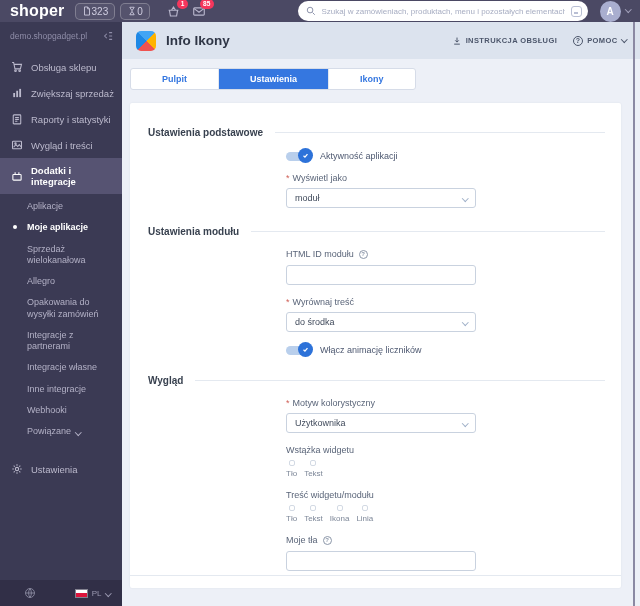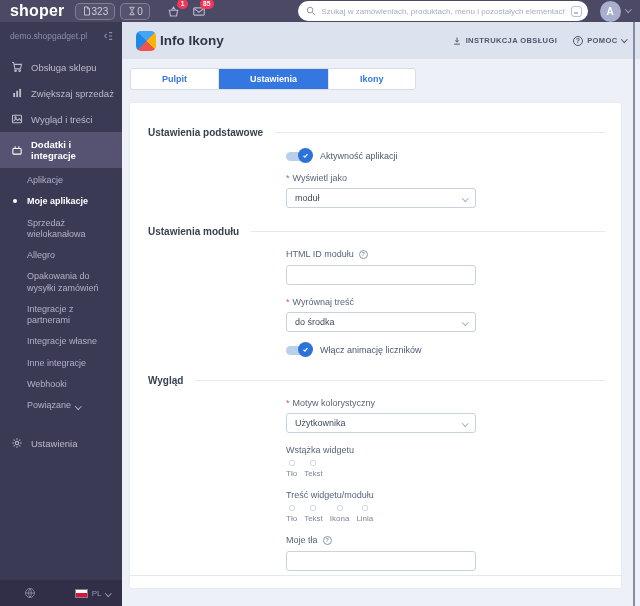--- a/index.html
+++ b/index.html
@@ -45,21 +45,21 @@
   .sidefoot { height:26px; background:#312f47; display:flex; align-items:center; justify-content:space-between; padding:0 12px 0 24px; flex-shrink:0; }
   .sidefoot svg { color:#8a8aa0; }
   .lang { display:flex; align-items:center; gap:4px; color:#9b99b1; font-size:8px; cursor:pointer; }
   .flag { width:13px; height:9px; border:1px solid rgba(255,255,255,.4); display:flex; flex-direction:column; }
   .flag .w { flex:1; background:#fff; } .flag .r { flex:1; background:#dc143c; }
 
   
   .content { flex:1; display:flex; flex-direction:column; position:relative; min-width:0; background:#edf0f7; }
   .appheader { height:37px; background:#dce3ee; display:flex; align-items:center; padding:0 14px; flex-shrink:0; }
   .appicon { width:20px; height:20px; border-radius:5px; background:conic-gradient(from -45deg,#42a5f5 0 25%,#ffb300 25% 50%,#ef5350 50% 75%,#1e88e5 75% 100%); flex-shrink:0; }
-  .apptitle { font-size:13.5px; font-weight:bold; color:#2f3646; margin-left:4px; }
+  .apptitle { font-size:13.5px; font-weight:bold; color:#2f3646; margin-left:10px; }
   .headactions { margin-left:auto; display:flex; align-items:center; gap:16px; }
   .headaction { display:flex; align-items:center; gap:4px; font-size:7.5px; font-weight:bold; letter-spacing:.4px; color:#4c566b; cursor:pointer; }
   .headaction svg { color:#4c566b; }
   .qcircle { width:10px; height:10px; border:1px solid #4c566b; border-radius:50%; font-size:7px; display:inline-flex; align-items:center; justify-content:center; font-weight:bold; }
   .headaction .chev { margin-top:-2px; }
 
   .tabrow { padding:9px 8px 13px; flex-shrink:0; }
   .tabs { display:inline-flex; background:#fff; border:1px solid #d6dce8; border-radius:3px; overflow:hidden; }
   .tab { padding:5px 31px; font-size:9px; font-weight:bold; color:#3577e0; cursor:pointer; border-left:1px solid #e3e8f0; }
   .tab:first-child { border-left:0; }
@@ -156,20 +156,27 @@
         <div class="navitem">
           <svg width="12" height="12" viewBox="0 0 16 16" fill="currentColor">
               <rect x="3" y="8" width="2.4" height="5.5"></rect>
               <rect x="7" y="5" width="2.4" height="8.5"></rect>
               <rect x="11" y="2.5" width="2.4" height="11"></rect>
             </svg>
           <span>Zwiększaj sprzedaż</span>
         </div>
         <div class="navitem">
           <svg width="12" height="12" viewBox="0 0 16 16" fill="none" stroke="currentColor" stroke-width="1.4">
+              <rect x="3" y="2.5" width="10" height="12" rx="1"></rect>
+              <path d="M5.5 6h5M5.5 8.5h5M5.5 11h3"></path>
+            </svg>
+          <span>Raporty i statystyki</span>
+        </div>
+        <div class="navitem">
+          <svg width="12" height="12" viewBox="0 0 16 16" fill="none" stroke="currentColor" stroke-width="1.4">
               <rect x="2" y="3" width="12" height="10" rx="1"></rect>
               <path d="M3.5 11l3-3.5 2.5 2.5 2-2.5 3 3.5"></path>
               <circle cx="6" cy="6" r="0.9"></circle>
             </svg>
           <span>Wygląd i treści</span>
         </div>
         <div class="navitem active">
           <svg width="12" height="12" viewBox="0 0 16 16" fill="none" stroke="currentColor" stroke-width="1.4">
               <rect x="2.5" y="6" width="11" height="7.5" rx="1"></rect>
               <path d="M5.5 6V3M10.5 6V3"></path>

